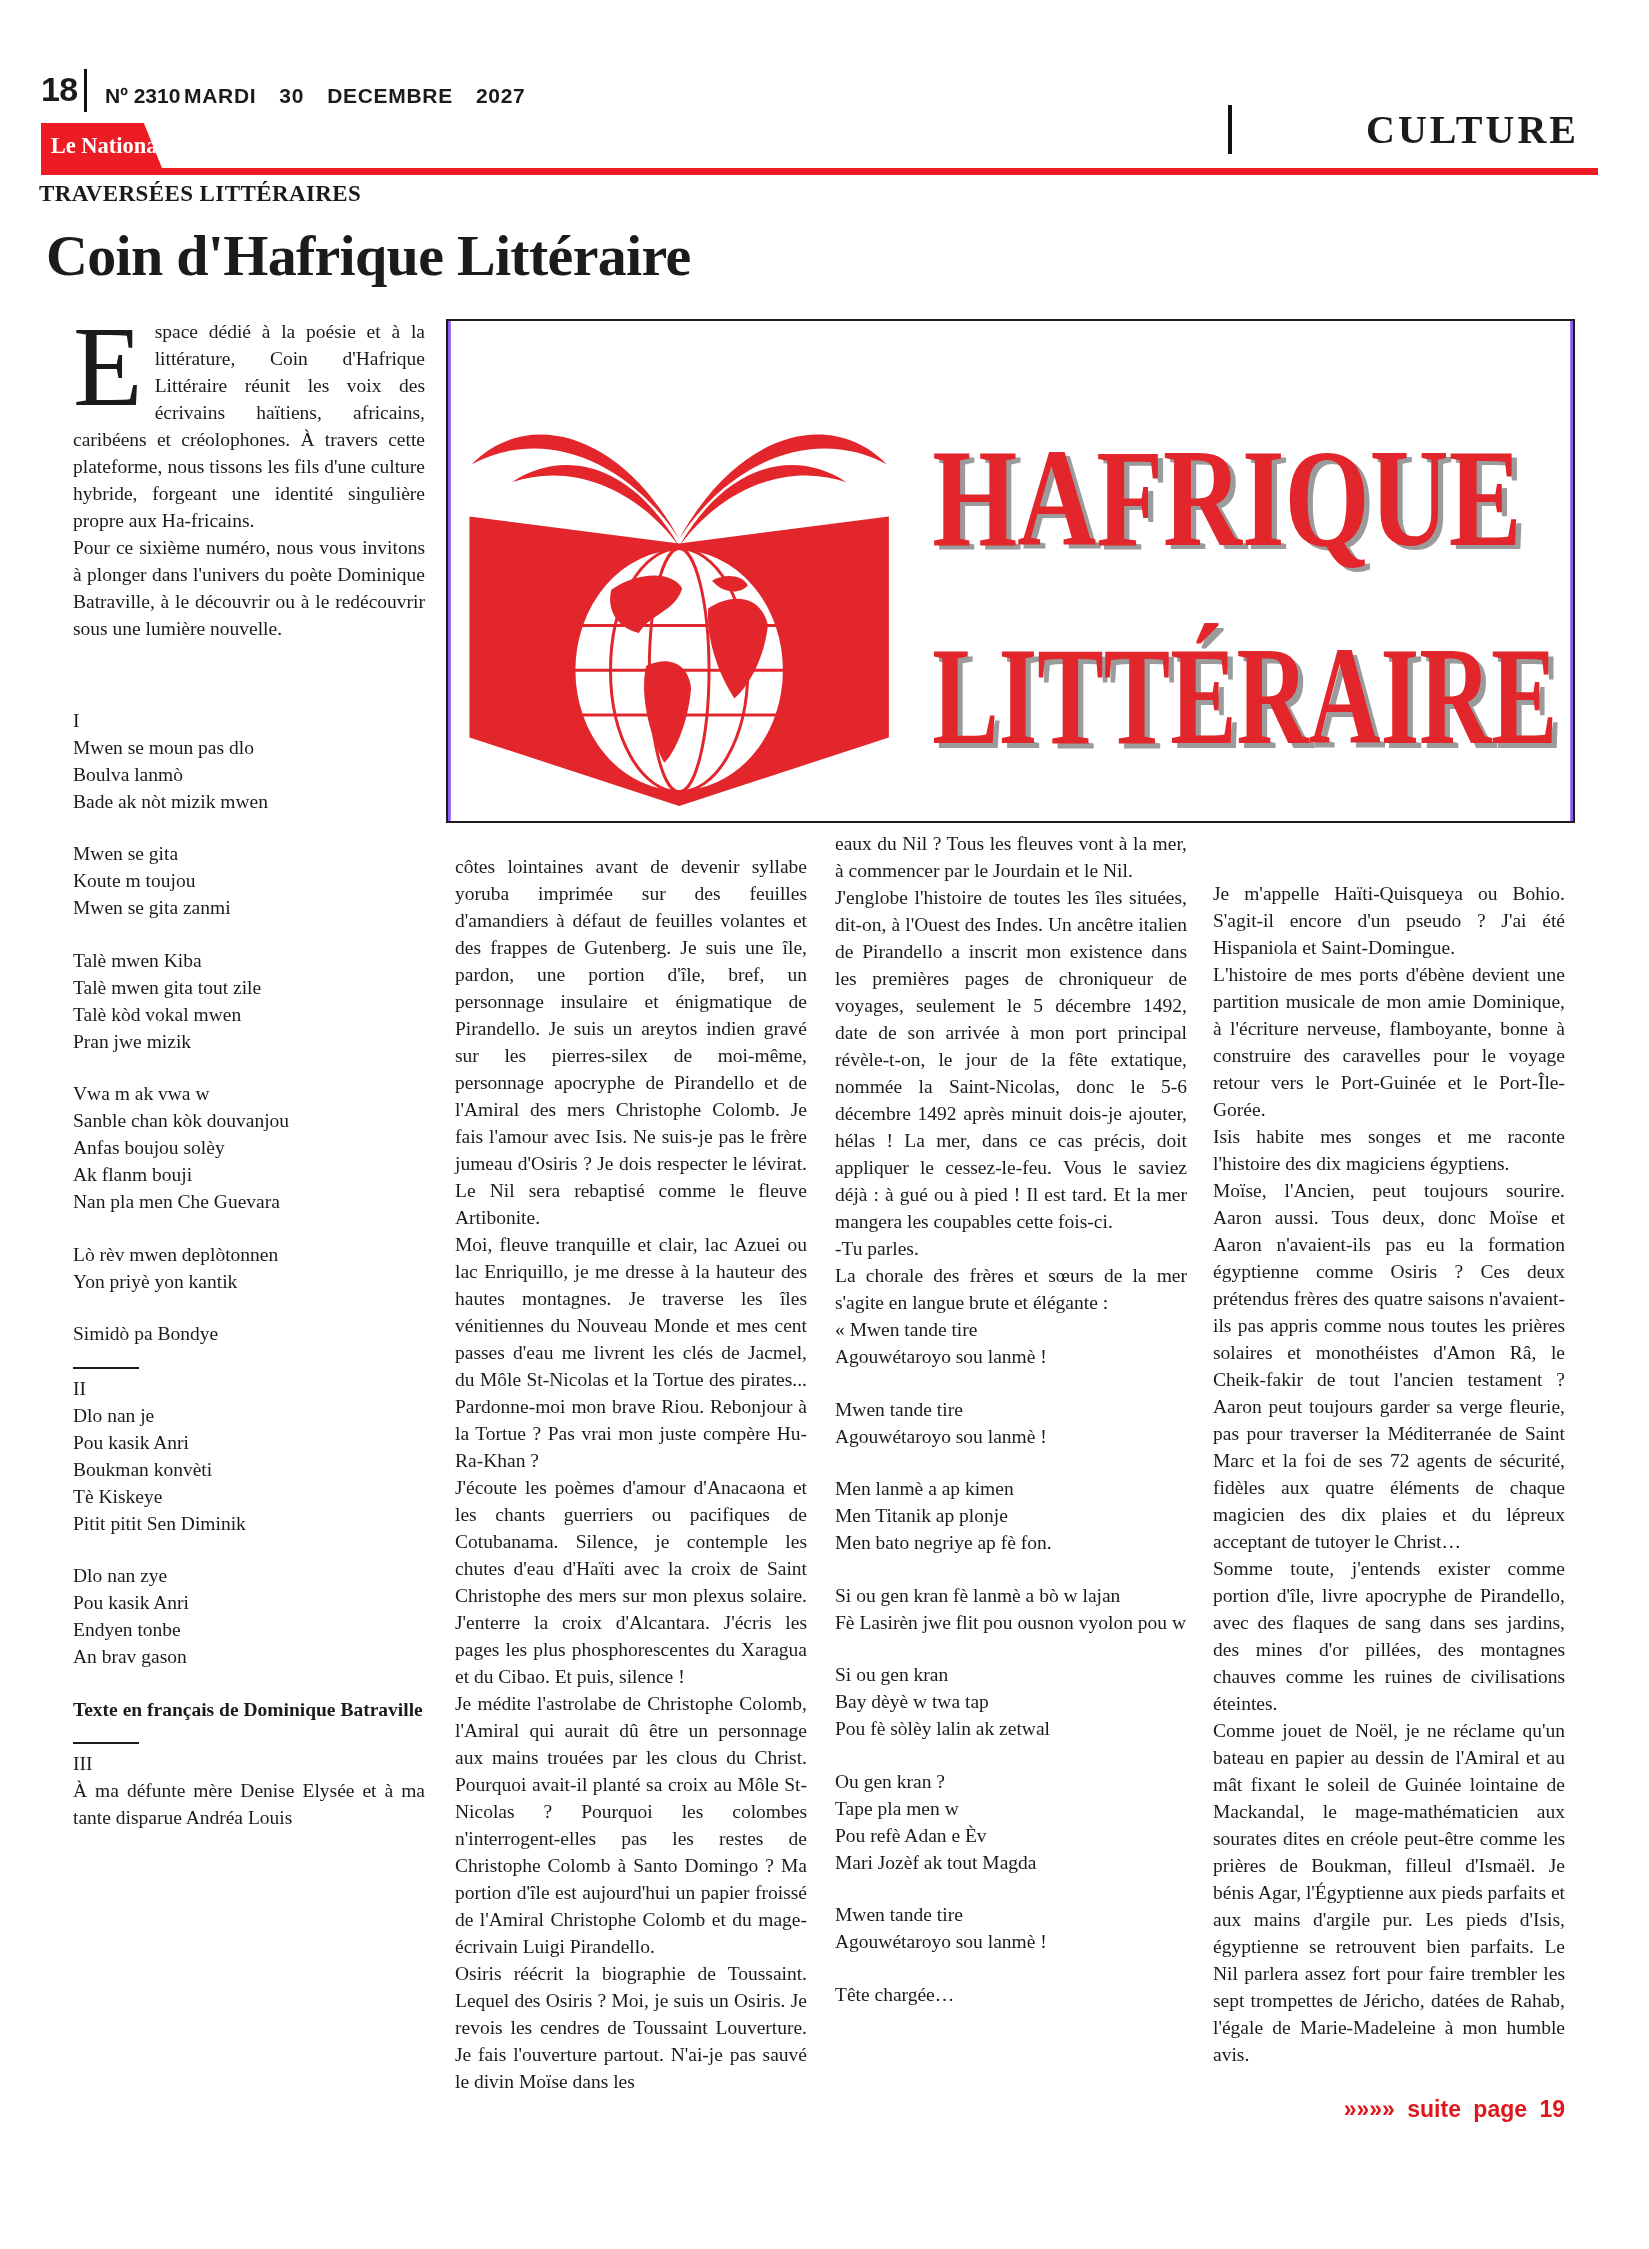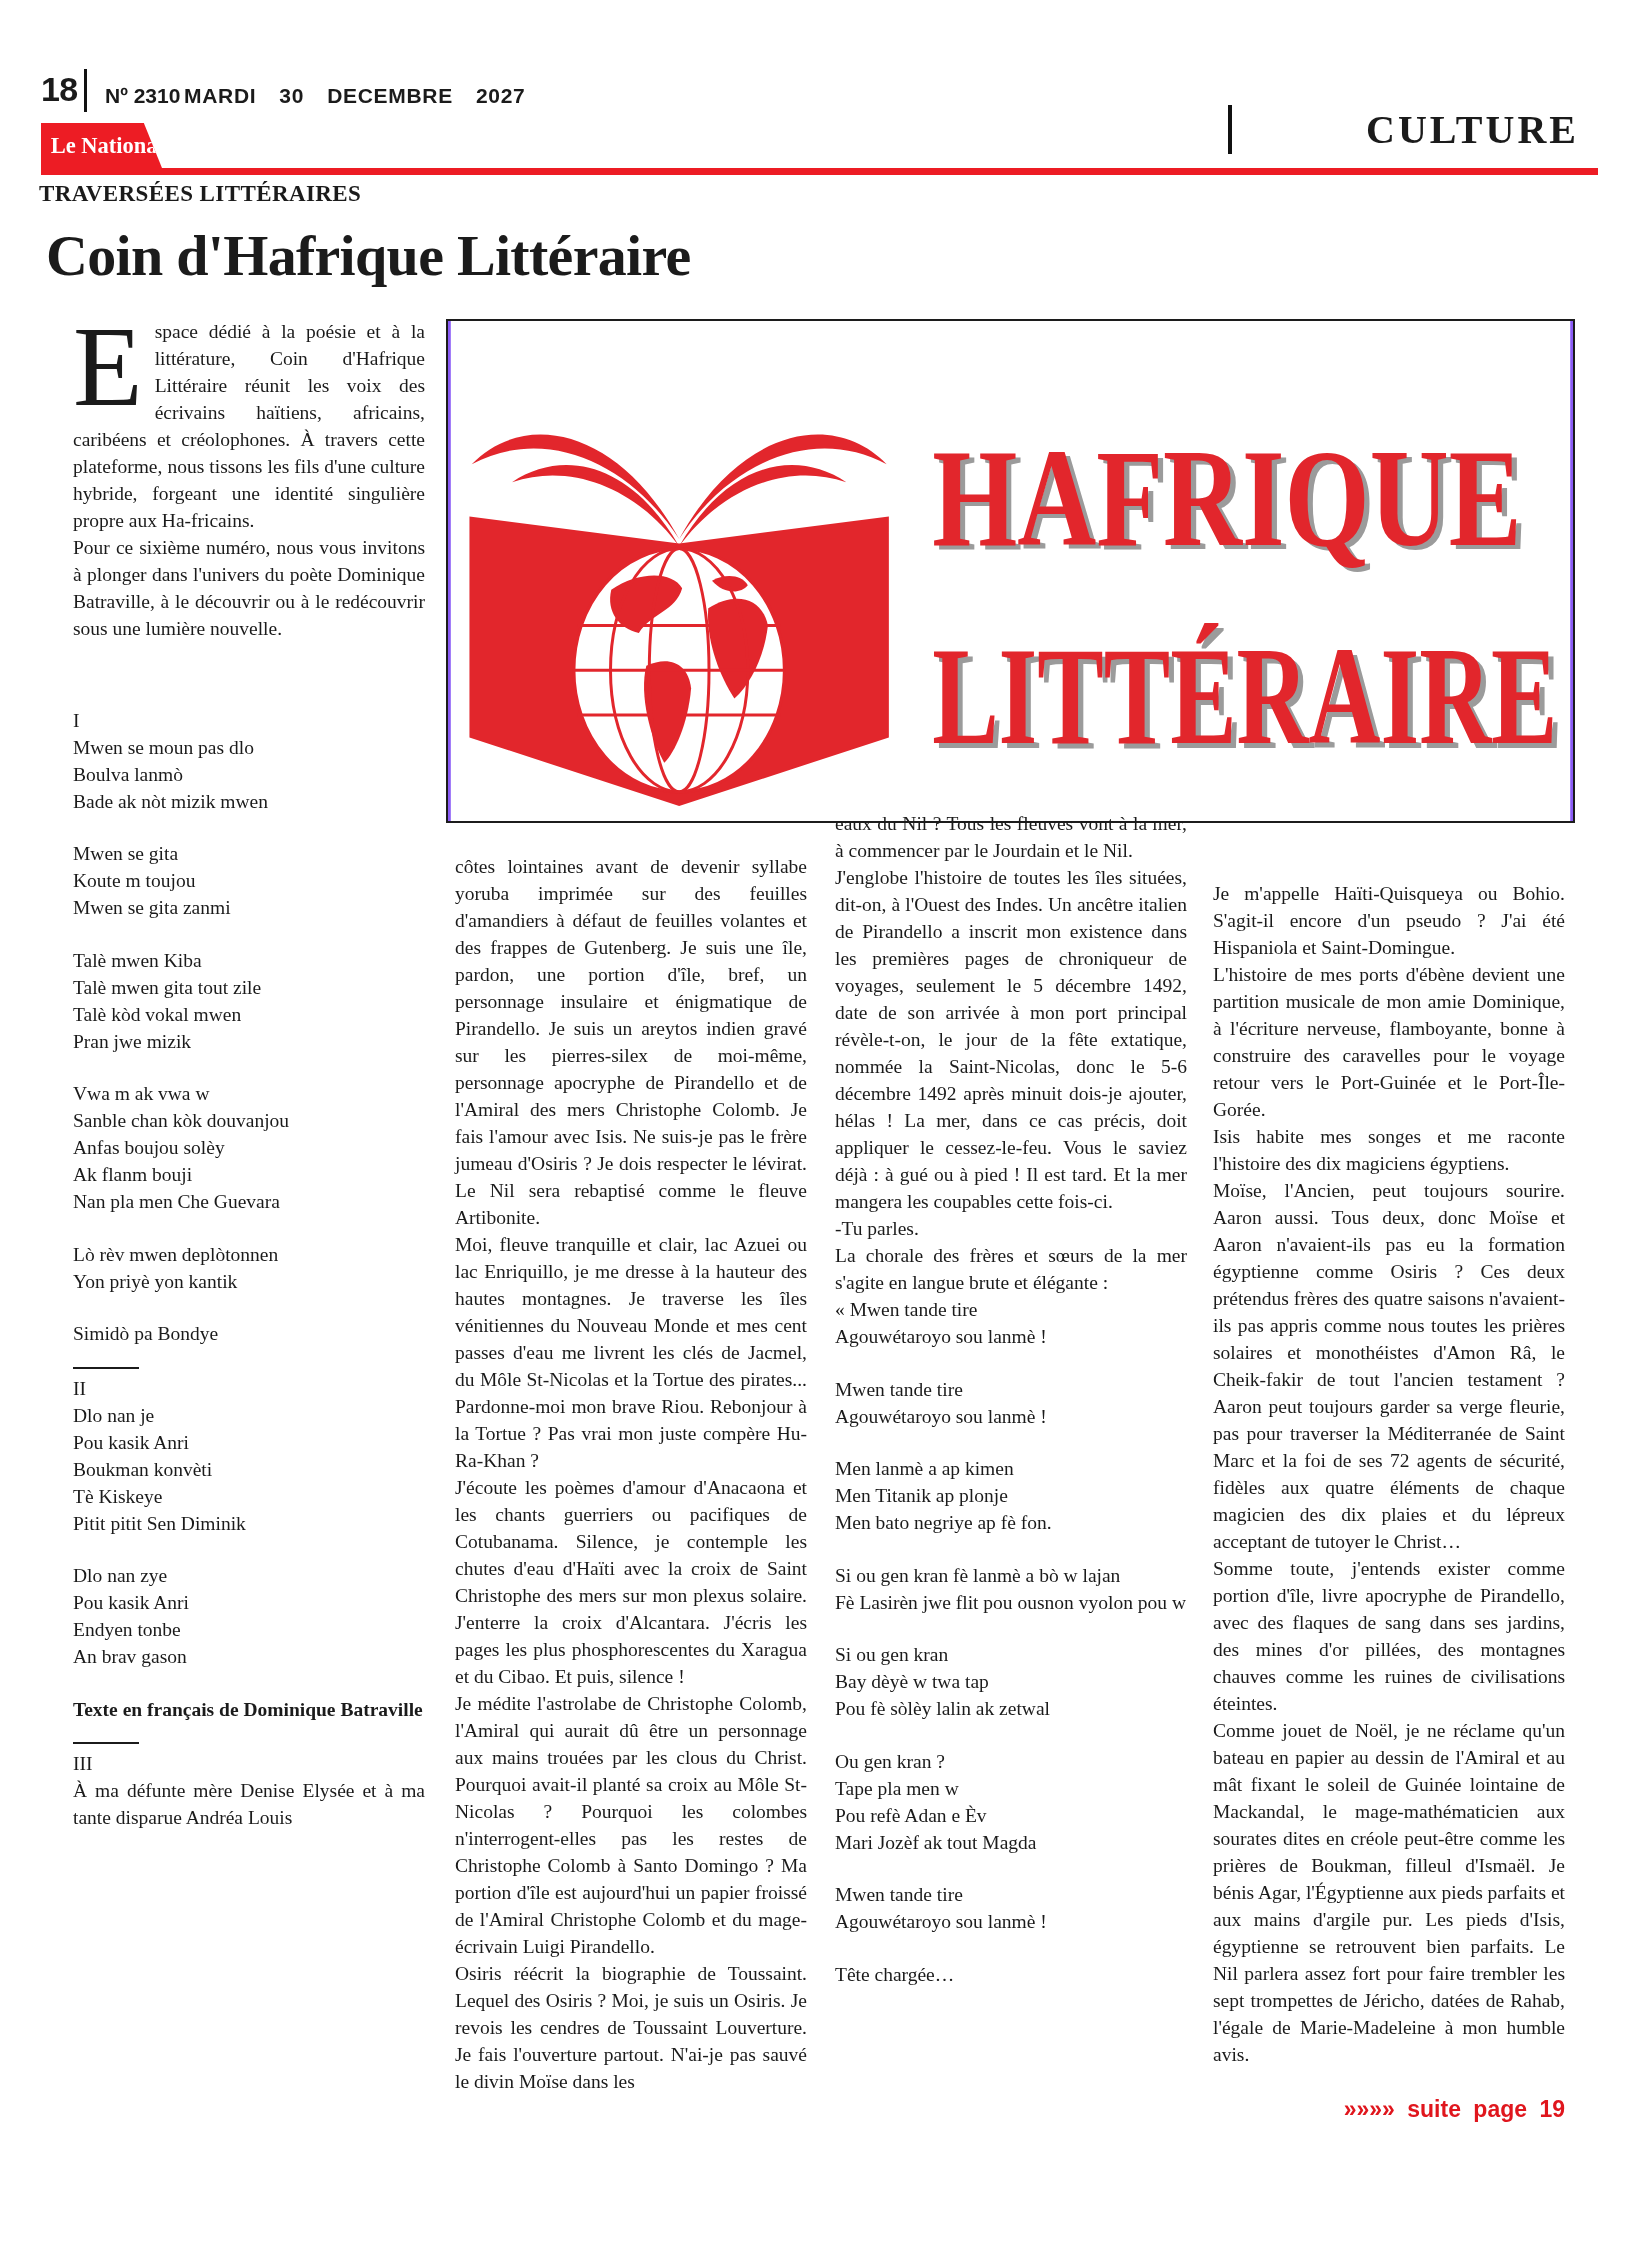--- a/index.html
+++ b/index.html
@@ -22,21 +22,21 @@
   .kicker{position:absolute;left:39px;top:181px;font-weight:bold;font-size:23px;letter-spacing:0.4px;}
   .headline{position:absolute;left:37px;top:213px;margin:9px;font-weight:bold;font-size:58px;letter-spacing:-0.7px;}
   
   .logo-box{position:absolute;left:446px;top:319px;width:1129px;height:504px;margin:0;
       border:2.2px solid #1c1c1c;box-sizing:border-box;background:#8b5cf6;}
   .logo-box svg{width:100%;height:100%;display:block;}
   
   .col{position:absolute;width:352px;font-size:19.5px;line-height:27px;text-align:justify;}
   .col1{left:73px;top:318px;}
   .col2{left:455px;top:853px;}
-  .col3{left:835px;top:810px;}
+  .col3{left:835px;top:830px;}
   .col4{left:1213px;top:880px;}
   .col p{margin:0;}
   .dropcap{float:left;font-size:114px;line-height:85px;padding:6px 12px 0 0;}
   .col1-blocks{margin-top:39px;}
   .pbold{font-weight:bold;text-align:justify;}
   .pline{text-align:left;}
   .prose{text-align:justify;}
   .pgap{height:25.5px;}
   .prule{width:66px;border-top:2.2px solid #1b1b1b;margin:19.5px 0 6px 0;}
   .continuation{margin-top:28px;text-align:right;color:#e0161d;font-family:"Liberation Sans",sans-serif;

